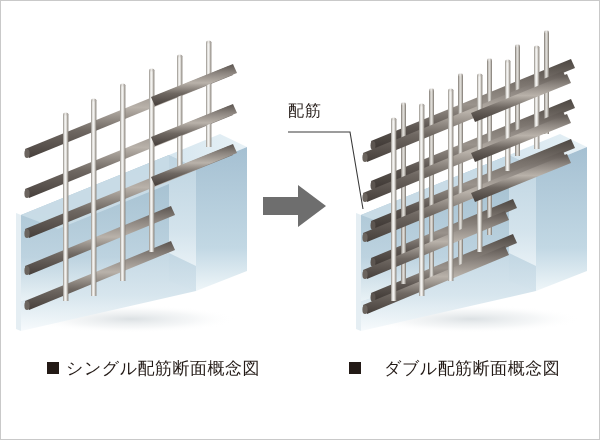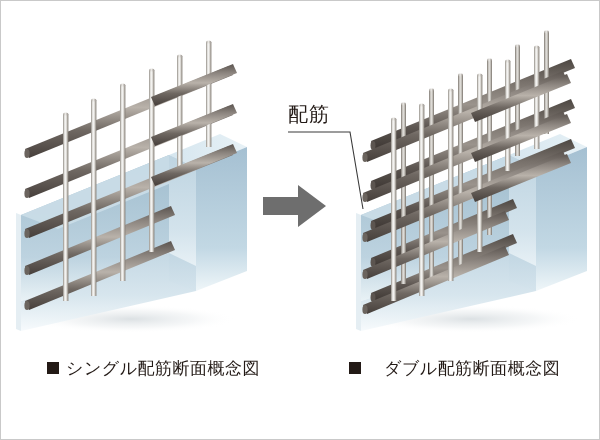--- a/index.html
+++ b/index.html
@@ -58,21 +58,21 @@
     font-size: 17px;
     letter-spacing: 0.5px;
     color: #231a16;
     line-height: 1;
   }
   .annot-label {
     position: absolute;
     left: 287px;
     top: 100px;
     font-family: "Liberation Serif", "DejaVu Serif", serif;
-    font-size: 20px;
+    font-size: 16px;
     letter-spacing: 1px;
     color: #231a16;
     white-space: nowrap;
   }
 </style>
 </head>
 <body>
 
 <div id="figure-root">
 

